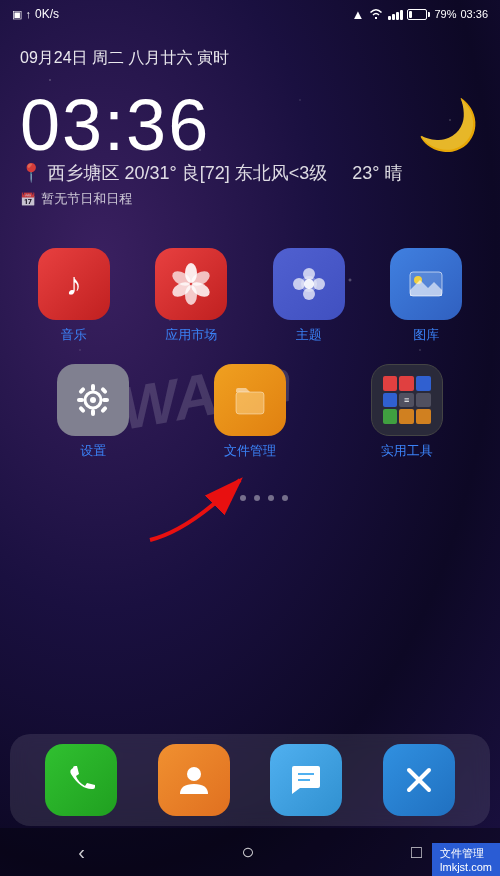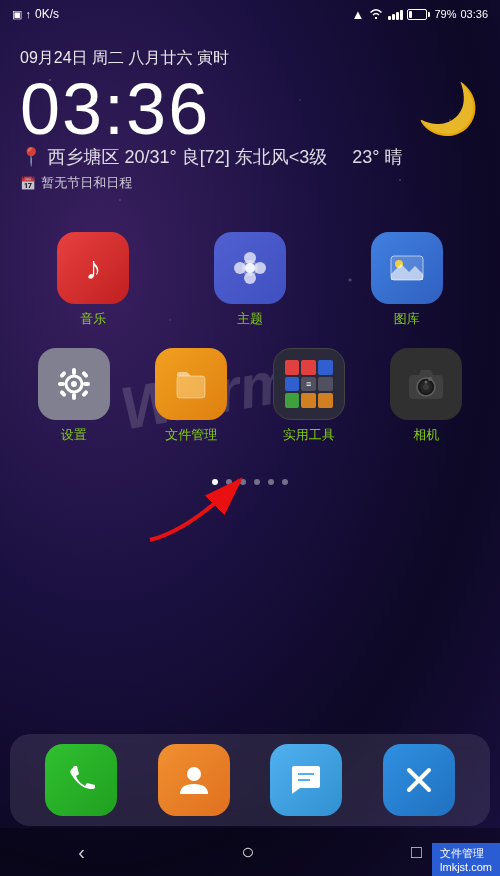--- a/index.html
+++ b/index.html
@@ -67,21 +67,21 @@
     
     .datetime-area {
       position: relative;
       z-index: 10;
       padding: 20px 20px 10px 20px;
       color: white;
     }
 
     .date-line {
       font-size: 16px;
-      margin-bottom: 4px;
+      margin-bottom: 20px;
       opacity: 0.9;
     }
 
     .time-row {
       display: flex;
       align-items: center;
       justify-content: space-between;
     }
 
     .time-display {
@@ -138,21 +138,21 @@
       border-radius: 18px;
       display: flex;
       align-items: center;
       justify-content: center;
       font-size: 32px;
       margin-bottom: 6px;
       position: relative;
     }
 
     .app-label {
-      color: #84cc16;
+      color: #3b82f6;
       font-size: 13px;
       text-align: center;
     }
 
     
     .icon-music { background: linear-gradient(135deg, #e84040, #c02020); }
     
     .icon-appstore { background: linear-gradient(135deg, #e84040, #c02020); }
     
     .icon-theme { background: linear-gradient(135deg, #5060d0, #4050c0); }
@@ -398,20 +398,34 @@
 <div class="app-grid-area">
   <div class="app-row">
 
     <div class="app-item">
       <div class="app-icon icon-music">
         <span style="color:white;">♪</span>
       </div>
       <span class="app-label">音乐</span>
     </div>
 
+    <div class="app-item">
+      <div class="app-icon icon-appstore">
+
+        <svg width="44" height="44" viewBox="0 0 44 44">
+          <ellipse cx="22" cy="11" rx="6" ry="10" fill="rgba(255,255,255,0.9)" transform="rotate(0,22,22)"></ellipse>
+          <ellipse cx="22" cy="11" rx="6" ry="10" fill="rgba(255,255,255,0.7)" transform="rotate(60,22,22)"></ellipse>
+          <ellipse cx="22" cy="11" rx="6" ry="10" fill="rgba(255,255,255,0.85)" transform="rotate(120,22,22)"></ellipse>
+          <ellipse cx="22" cy="11" rx="6" ry="10" fill="rgba(255,255,255,0.75)" transform="rotate(180,22,22)"></ellipse>
+          <ellipse cx="22" cy="11" rx="6" ry="10" fill="rgba(255,255,255,0.8)" transform="rotate(240,22,22)"></ellipse>
+          <ellipse cx="22" cy="11" rx="6" ry="10" fill="rgba(255,255,255,0.7)" transform="rotate(300,22,22)"></ellipse>
+        </svg>
+      </div>
+      <span class="app-label">应用市场</span>
+    </div>
 
     <div class="app-item">
       <div class="app-icon icon-theme">
 
         <svg width="44" height="44" viewBox="0 0 44 44">
           <circle cx="22" cy="22" r="8" fill="rgba(255,255,255,0.3)"></circle>
           <circle cx="22" cy="12" r="6" fill="rgba(255,255,255,0.7)"></circle>
           <circle cx="22" cy="32" r="6" fill="rgba(255,255,255,0.7)"></circle>
           <circle cx="12" cy="22" r="6" fill="rgba(255,255,255,0.7)"></circle>
           <circle cx="32" cy="22" r="6" fill="rgba(255,255,255,0.7)"></circle>
@@ -478,34 +492,20 @@
           <div class="tools-cell" style="background:#505060;"></div>
 
           <div class="tools-cell" style="background:#40a040;"></div>
           <div class="tools-cell" style="background:#d08020;"></div>
           <div class="tools-cell" style="background:#d08020;"></div>
         </div>
       </div>
       <span class="app-label">实用工具</span>
     </div>
 
-    <div class="app-item">
-      <div class="app-icon icon-camera">
-        <svg width="44" height="44" viewBox="0 0 44 44">
-          <rect x="5" y="13" width="34" height="24" rx="4" fill="#404040"></rect>
-          <path d="M15 13 L17 8 L27 8 L29 13 Z" fill="#404040"></path>
-          <circle cx="22" cy="25" r="9" fill="#1a1a1a" stroke="#606060" stroke-width="1.5"></circle>
-          <circle cx="22" cy="25" r="6" fill="#252525"></circle>
-          <circle cx="22" cy="25" r="3" fill="#3a3a3a"></circle>
-          <circle cx="26" cy="17" r="2" fill="#606060"></circle>
-          <circle cx="25" cy="23" r="1.5" fill="rgba(255,255,255,0.3)" transform="translate(-3,-3)"></circle>
-        </svg>
-      </div>
-      <span class="app-label">相机</span>
-    </div>
   </div>
 </div>
 
 <div class="arrow-annotation" style="left: 140px; top: 440px;">
   <svg width="150" height="120" viewBox="0 0 150 120">
 
     <defs>
       <marker id="arrowhead" markerWidth="10" markerHeight="7" refX="9" refY="3.5" orient="auto">
         <polygon points="0 0, 10 3.5, 0 7" fill="#e81010"></polygon>
       </marker>

